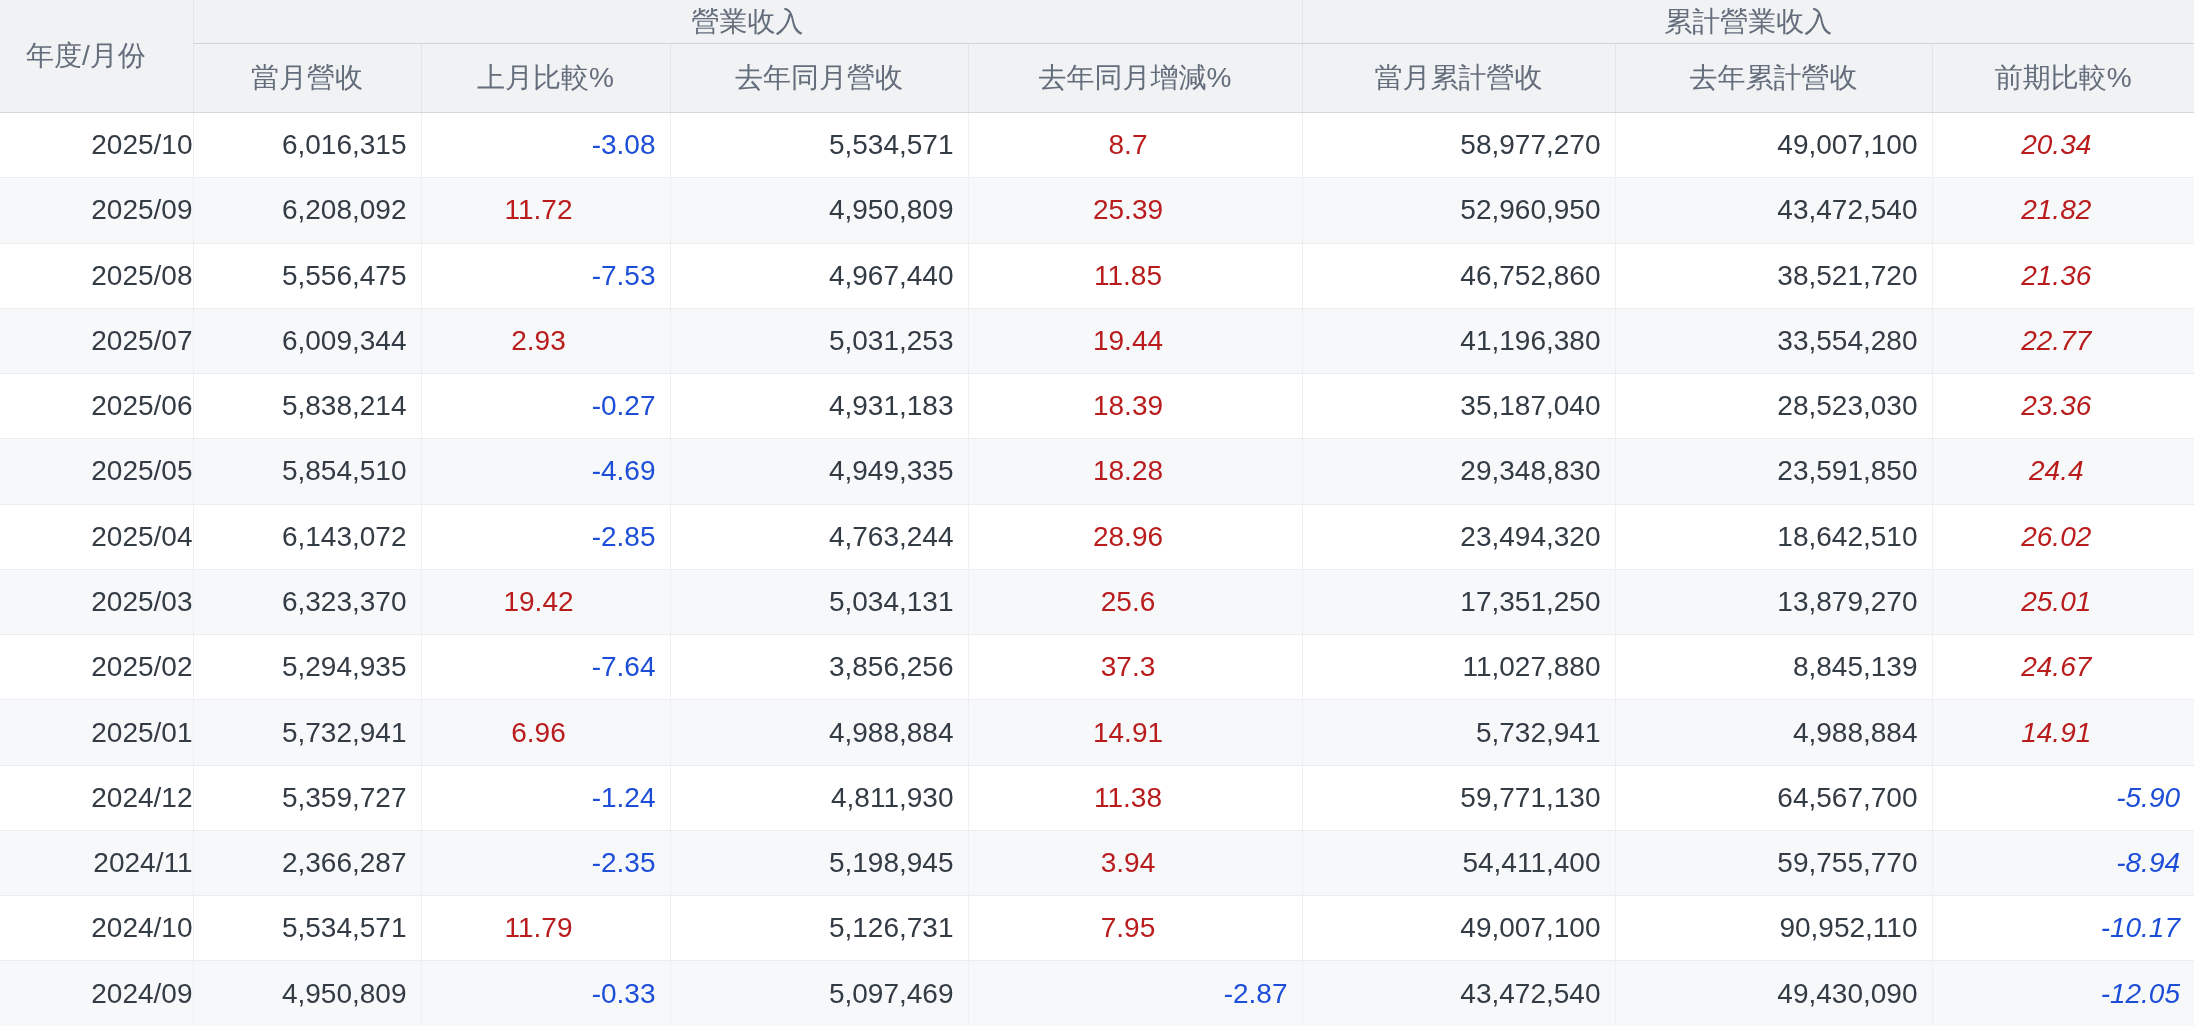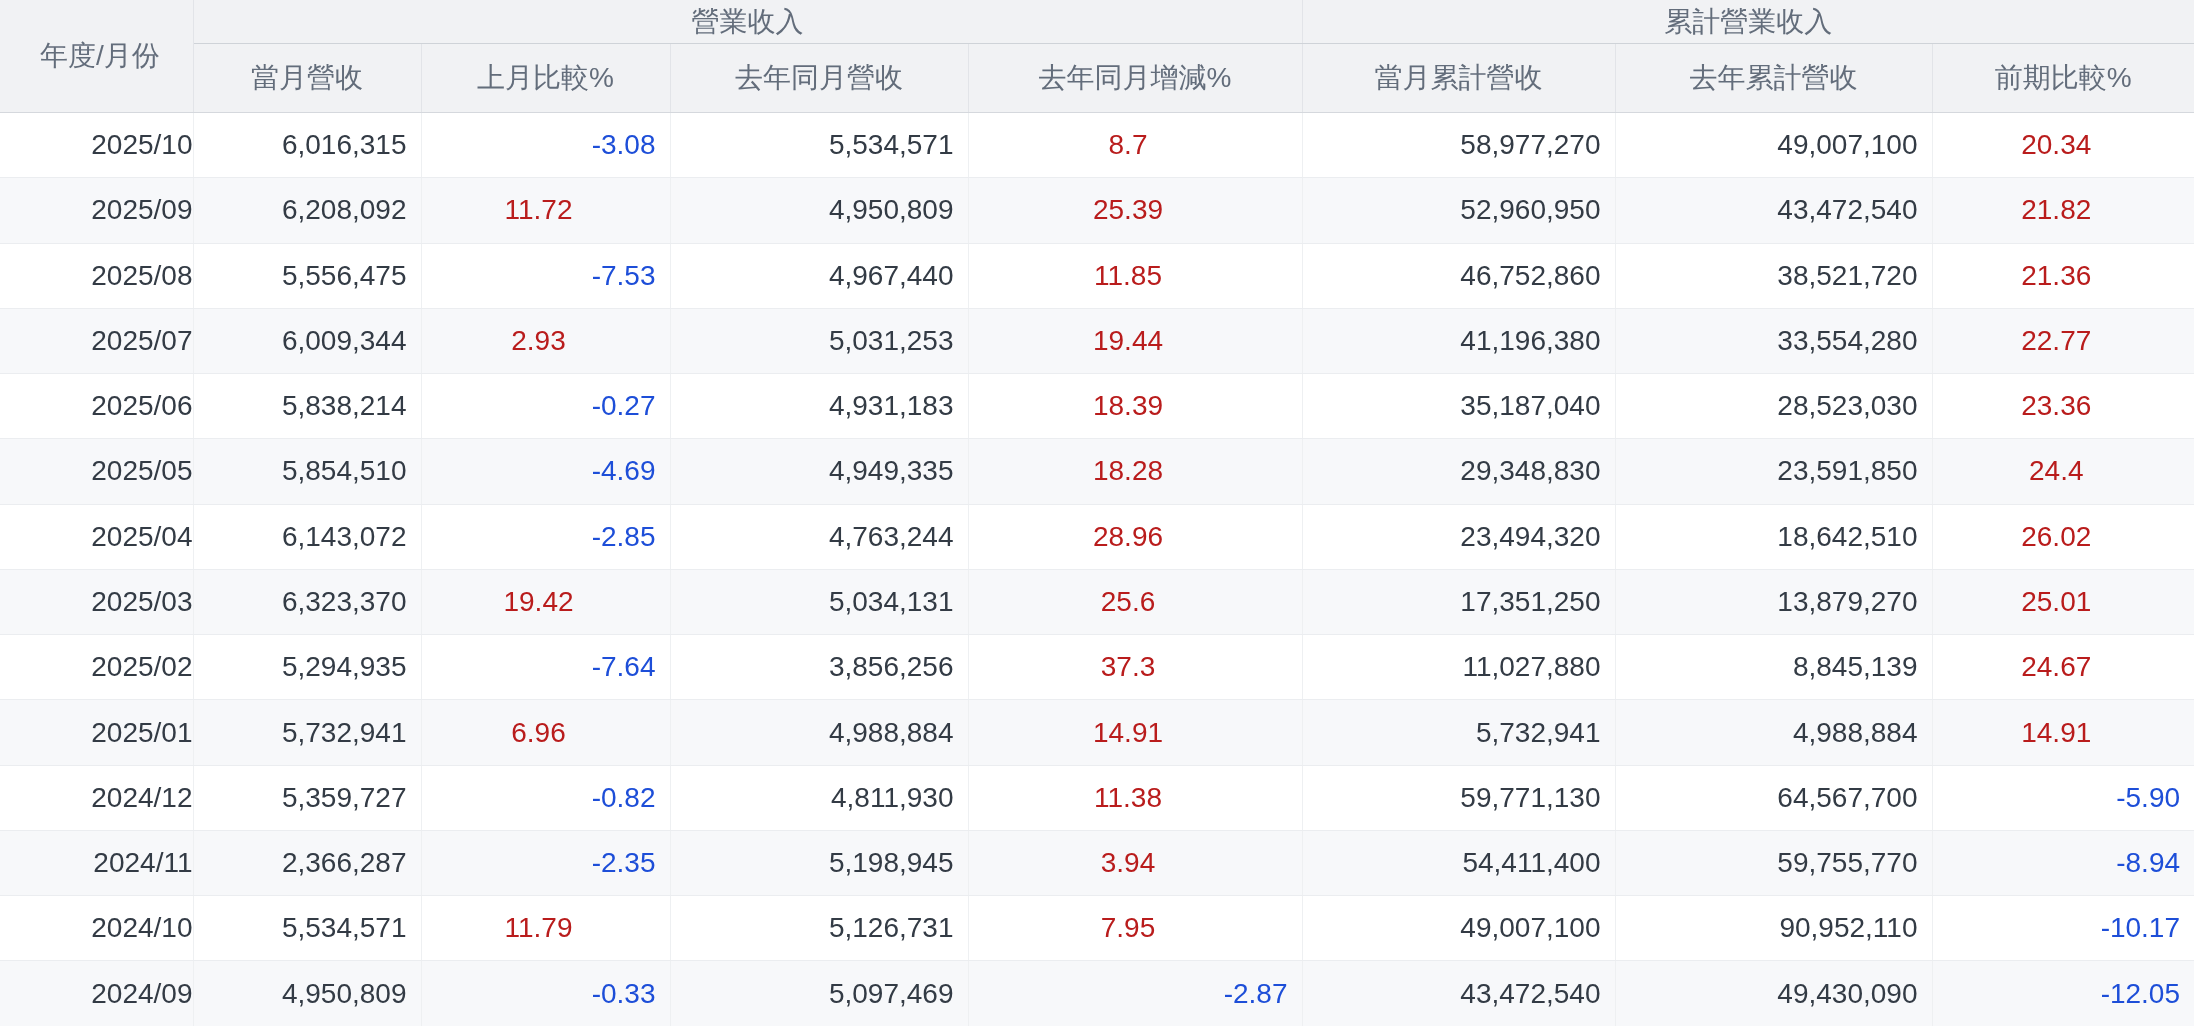--- a/index.html
+++ b/index.html
@@ -20,21 +20,21 @@
   
   thead th {
     background: #f1f2f4;
     font-weight: normal;
     color: #636d7b;
     font-size: 28px;
     padding: 0;
   }
   th.row-header {
     text-align: left;
-    padding-left: 40px;
+    padding-left: 26px;
     vertical-align: middle;
     border-right: 1px solid #e2e4e8;
     border-bottom: 1px solid #d5d8dd;
   }
   th.group-header {
     height: 43px;
     text-align: center;
     vertical-align: middle;
     border-bottom: 1px solid #cfd3d8;
     border-right: 1px solid #e2e4e8;
@@ -54,21 +54,21 @@
     font-size: 28px;
     text-align: right;
     padding: 0 14px 0 0;
     vertical-align: middle;
     border-right: 1px solid #eef0f2;
     border-bottom: 1px solid #ebedf0;
     background: #ffffff;
     white-space: nowrap;
     overflow: hidden;
   }
-  tbody td:last-child { border-right: none; }
+  tbody td:last-child { border-right: none; font-style: italic; }
   tbody tr:nth-child(even) td { background: #f7f8fa; }
   td.month {
     text-align: right;
     padding-left: 26px;
     padding-right: 0;
   }
   td.pct-up   { color: #b91c1c; text-align: center; }
   td.pct-down { color: #1d4ed8; }
 </style>
 </head>
@@ -198,21 +198,21 @@
         <td class="pct-up">6.96</td>
         <td>4,988,884</td>
         <td class="pct-up">14.91</td>
         <td>5,732,941</td>
         <td>4,988,884</td>
         <td class="pct-up">14.91</td>
       </tr>
       <tr>
         <td class="month">2024/12</td>
         <td>5,359,727</td>
-        <td class="pct-down">-0.82</td>
+        <td class="pct-down">-1.24</td>
         <td>4,811,930</td>
         <td class="pct-up">11.38</td>
         <td>59,771,130</td>
         <td>64,567,700</td>
         <td class="pct-down">-5.90</td>
       </tr>
       <tr>
         <td class="month">2024/11</td>
         <td>2,366,287</td>
         <td class="pct-down">-2.35</td>

